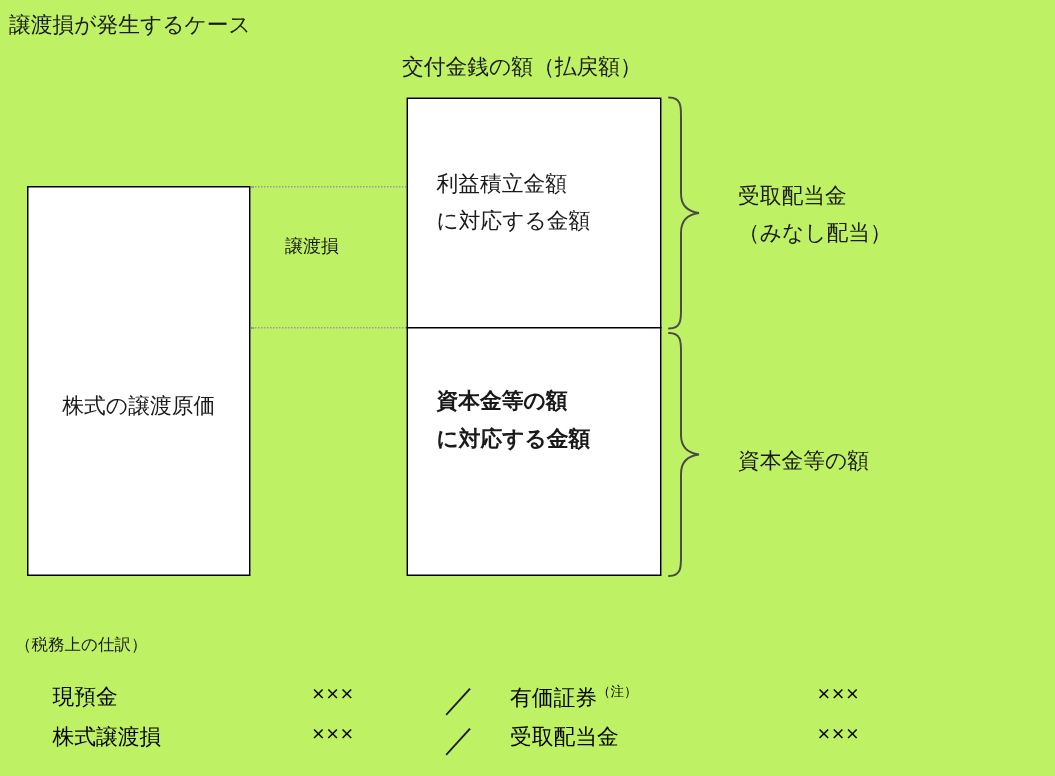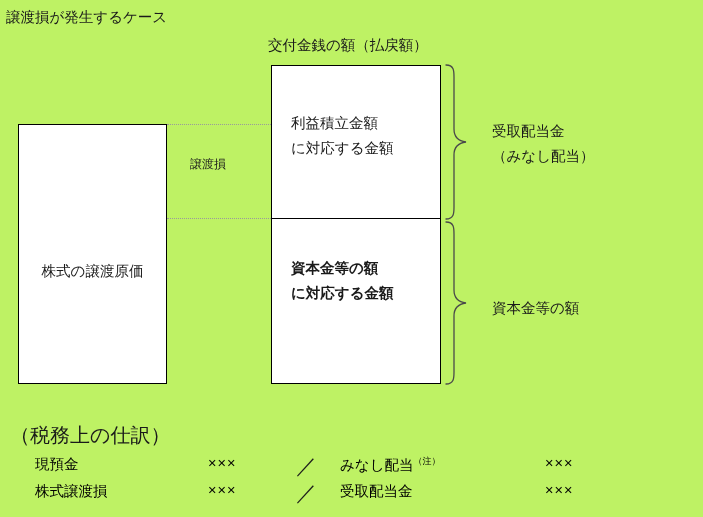--- a/index.html
+++ b/index.html
@@ -128,21 +128,21 @@
     top: 119px;
   }
   #lbl-consideration {
     left: 492px;
     top: 296px;
   }
   
   #journal-title {
     left: 10px;
     top: 425px;
-    font-size: 20px;
+    font-size: 11px;
   }
   .j-row { position: absolute; height: 22px; }
   #j-row-1 { left: 0; top: 455px; width: 703px; }
   #j-row-2 { left: 0; top: 482px; width: 581px; }
   .j-acct-dr {
     position: absolute;
     left: 35px;
     top: 0;
     font-size: 14.5px;
   }
@@ -229,21 +229,21 @@
   <div class="rlines" id="lbl-consideration">
     <div>資本金等の額</div>
   </div>
 
   <div class="txt" id="journal-title">（税務上の仕訳）</div>
 
   <div class="j-row" id="j-row-1">
     <span class="j-acct-dr">現預金</span>
     <span class="j-amt-dr">×××</span>
     <span class="j-slash">／</span>
-    <span class="j-acct-cr"><span>みなし配当</span><span class="sup">（注）</span></span>
+    <span class="j-acct-cr"><span>有価証券</span><span class="sup">（注）</span></span>
     <span class="j-amt-cr">×××</span>
   </div>
 
   <div class="j-row" id="j-row-2">
     <span class="j-acct-dr">株式譲渡損</span>
     <span class="j-amt-dr">×××</span>
     <span class="j-slash">／</span>
     <span class="j-acct-cr"><span>受取配当金</span><span class="sup"></span></span>
     <span class="j-amt-cr">×××</span>
   </div>

